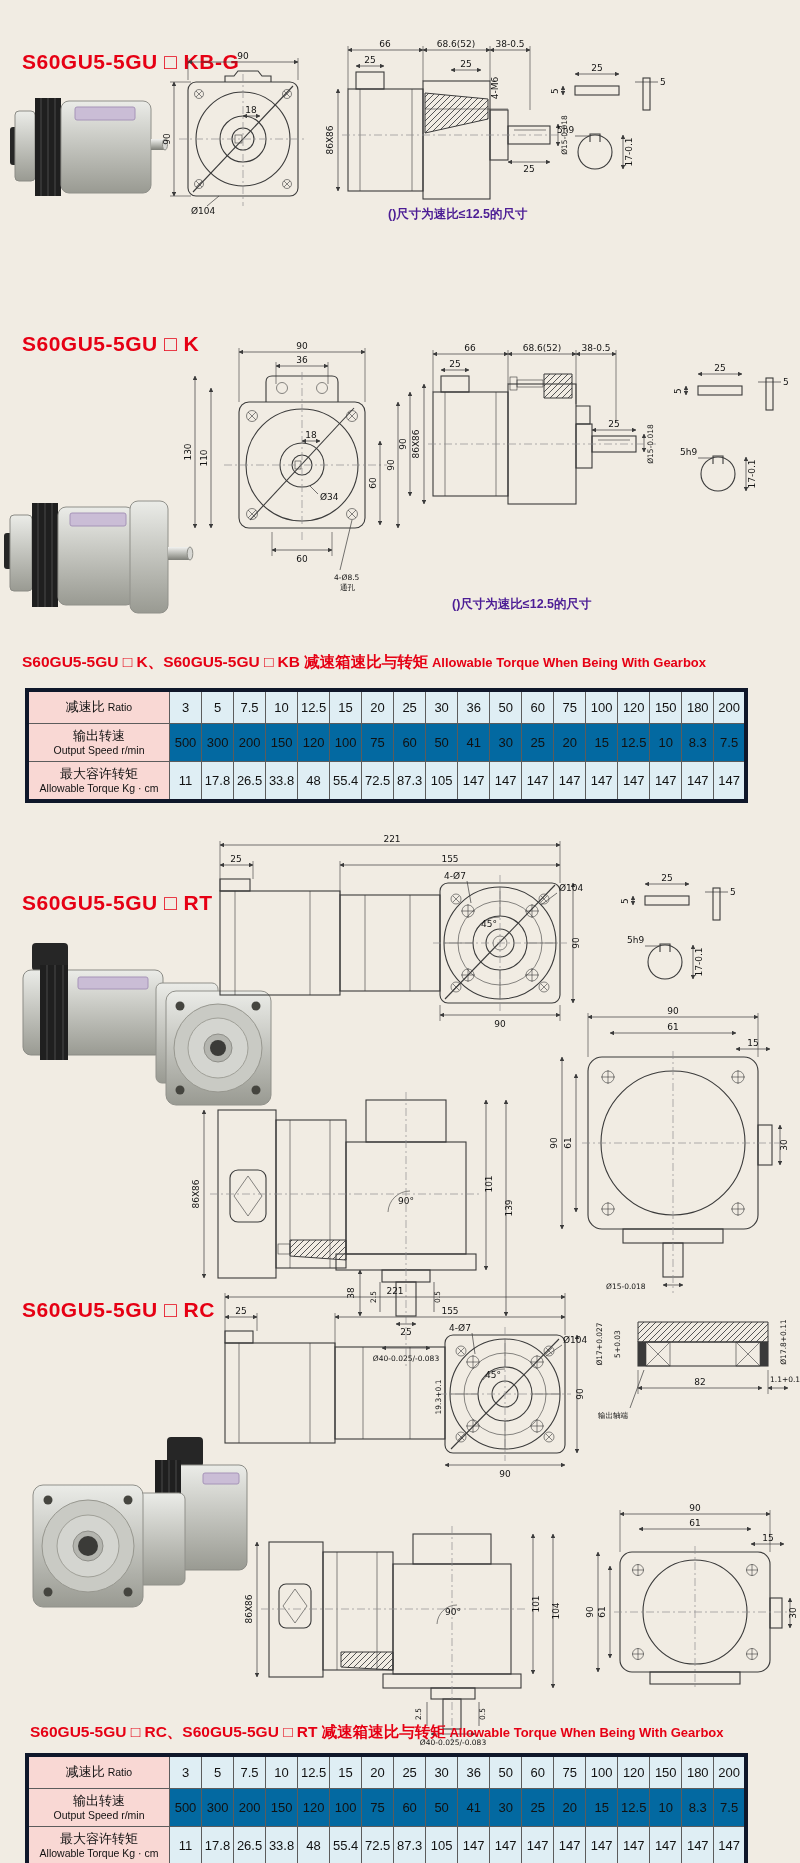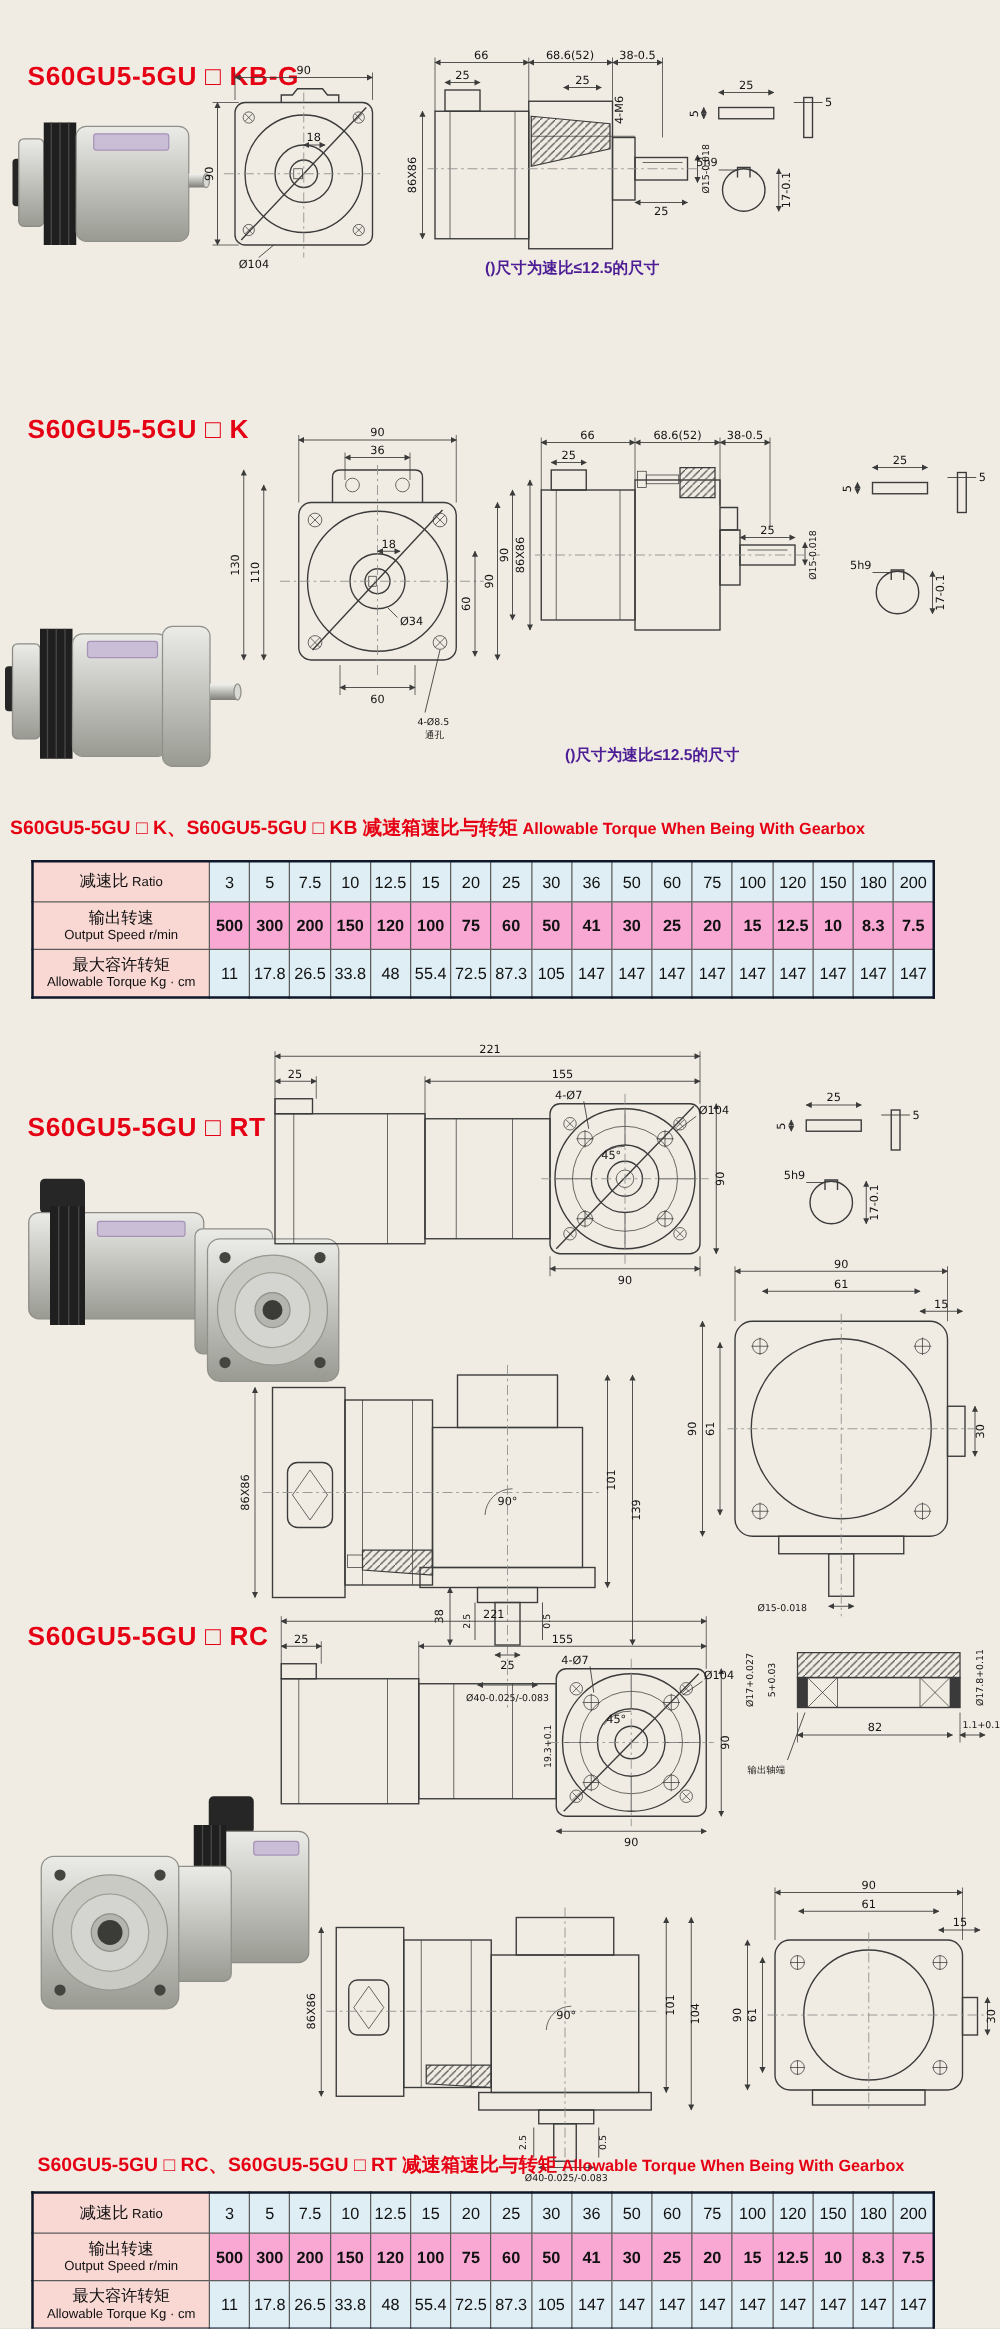--- a/index.html
+++ b/index.html
@@ -15,28 +15,28 @@
   svg text{font-family:"DejaVu Sans",sans-serif;}
   .t{font-size:9px;fill:#141414;}
   .t8{font-size:7.5px;fill:#141414;}
   .ln{fill:none;stroke:#3b3b3b;stroke-width:1.1;}
   .thin{fill:none;stroke:#3b3b3b;stroke-width:.6;}
   .dl{stroke:#3b3b3b;stroke-width:.7;fill:none;}
   .ar{marker-start:url(#ar);marker-end:url(#ar);}
   .cl{stroke:#8f8f8f;stroke-width:.7;stroke-dasharray:8 3 2 3;fill:none;}
   .hat{fill:url(#hatch);stroke:#3b3b3b;stroke-width:1;}
   .fin{stroke:#4a4a4a;stroke-width:1;}
-  table.spec{border-collapse:collapse;width:723px;table-layout:fixed;border:2px solid #0f172a;}
+  table.spec{border-collapse:collapse;width:723px;table-layout:fixed;border:4px solid #0f172a;}
   table.spec td{border:1px solid #5c5c5c;text-align:center;font-size:13px;color:#111;padding:0;height:31px;}
   table.spec tr:nth-child(2) td,table.spec tr:nth-child(3) td{height:37px;}
   td.lab{background:#f9d8d4;width:140px;line-height:1.15;}
   td.lab .cn{font-size:13px;}
   td.lab .en{font-size:10.5px;}
   td.blue{background:#dfeef4;}
-  td.cream{background:#f9a8d4;font-weight:bold;}
+  td.cream{background:#0369a1;}
 </style>
 </head>
 <body>
 
 <div id="page">
 
 <svg width="0" height="0" class="abs" aria-hidden="true">
   <defs>
     <pattern id="hatch" width="6" height="6" patternUnits="userSpaceOnUse">
       <path d="M0,6 L6,0" stroke="#555" stroke-width="1"></path>
@@ -299,21 +299,21 @@
   </g>
   <text class="t" x="52" y="19" text-anchor="middle">25</text>
   <text class="t" transform="rotate(-90 13 39)" x="13" y="39" text-anchor="middle">5</text>
   <text class="t" x="115" y="33">5</text>
   <text class="t" x="12" y="103">5h9</text>
   <text class="t" transform="rotate(-90 87 122)" x="87" y="122" text-anchor="middle">17-0.1</text>
 </svg>
 
 <div class="abs note" style="left:452px;top:596px">()尺寸为速比≤12.5的尺寸</div>
 
-<div class="abs tbl-title" style="left:8px;top:652px">
+<div class="abs tbl-title" style="left:22px;top:652px">
   <span class="model">S60GU5-5GU □ K、S60GU5-5GU □ KB 减速箱速比与转矩</span><span class="en"> Allowable Torque When Being With Gearbox</span>
 </div>
 <table class="spec abs" style="left:25px;top:688px">
       <tbody>
         <tr>
           <td class="lab"><span class="cn">减速比</span><span class="en"> Ratio</span></td>
           <td class="val blue">3</td>
           <td class="val blue">5</td>
           <td class="val blue">7.5</td>
           <td class="val blue">10</td>

